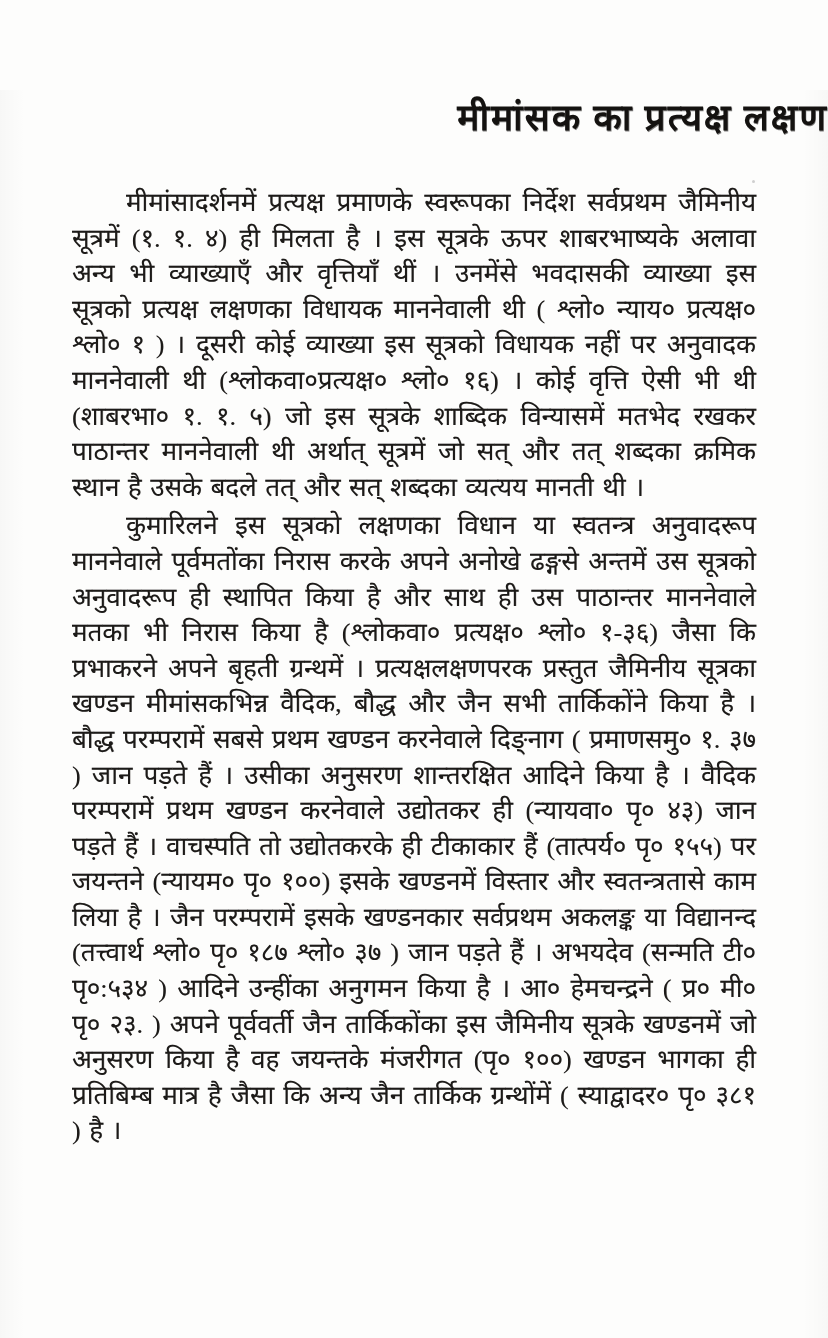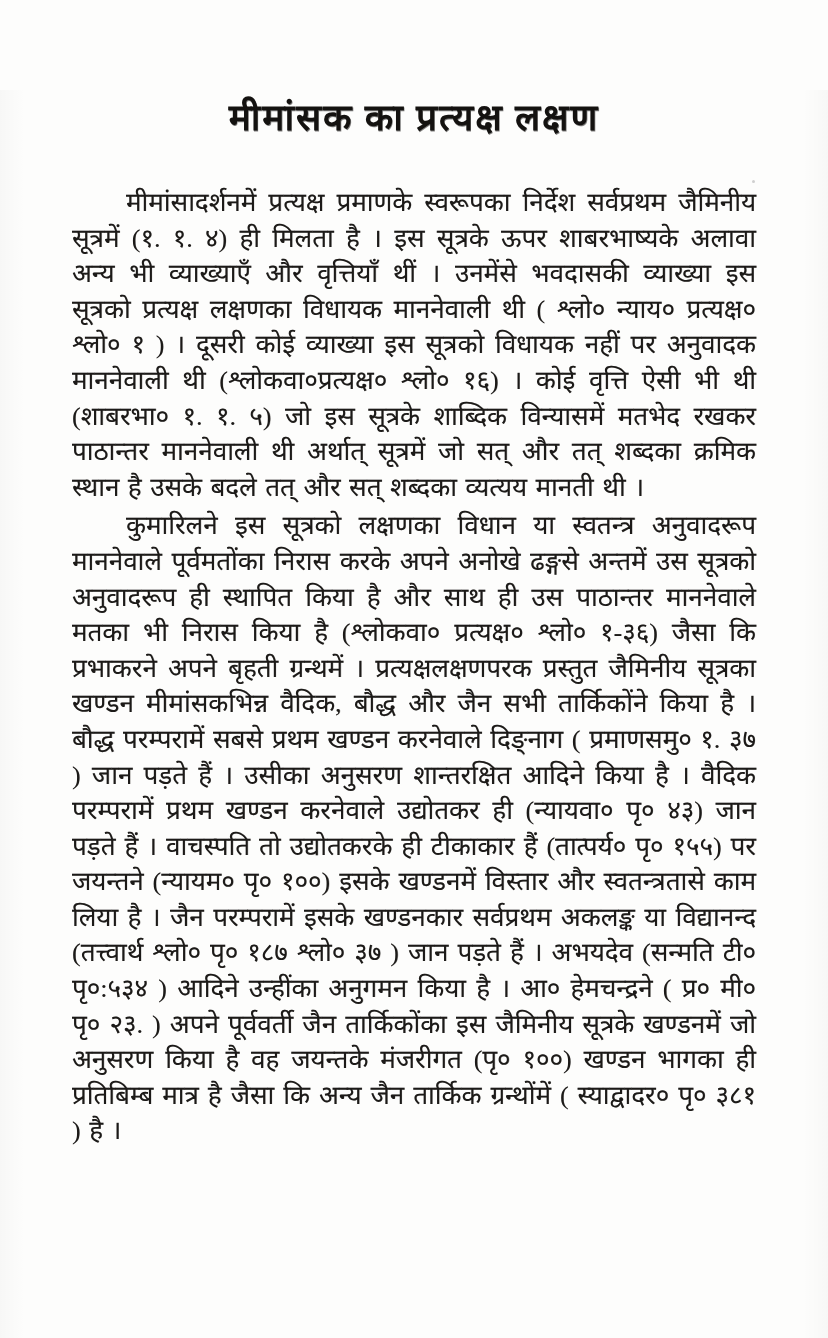--- a/index.html
+++ b/index.html
@@ -16,21 +16,21 @@
   .page {
     width: 828px;
     height: 1338px;
     position: relative;
     background:
       linear-gradient(90deg, rgba(0,0,0,0.025) 0%, rgba(0,0,0,0) 3%, rgba(0,0,0,0) 97%, rgba(0,0,0,0.025) 100%),
       #fdfdfc;
   }
   .title {
     margin-top: 90px;
-    text-align: center;
+    text-align: right;
     font-size: 37px;
     font-weight: bold;
     color: #141210;
     letter-spacing: 2px;
     font-family: "Liberation Serif", "DejaVu Serif", serif;
     text-shadow: 0.6px 0.6px 0 rgba(20,18,16,0.55);
   }
   .content {
     width: 684px;
     margin: 44px auto 4px auto;

